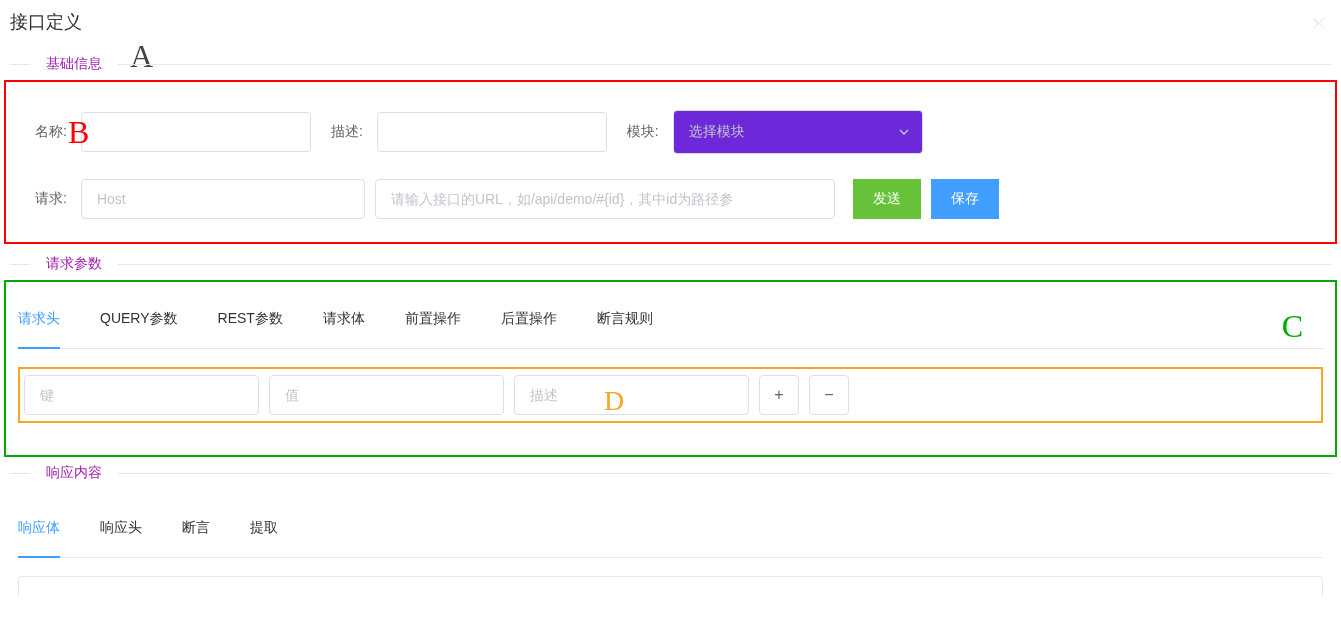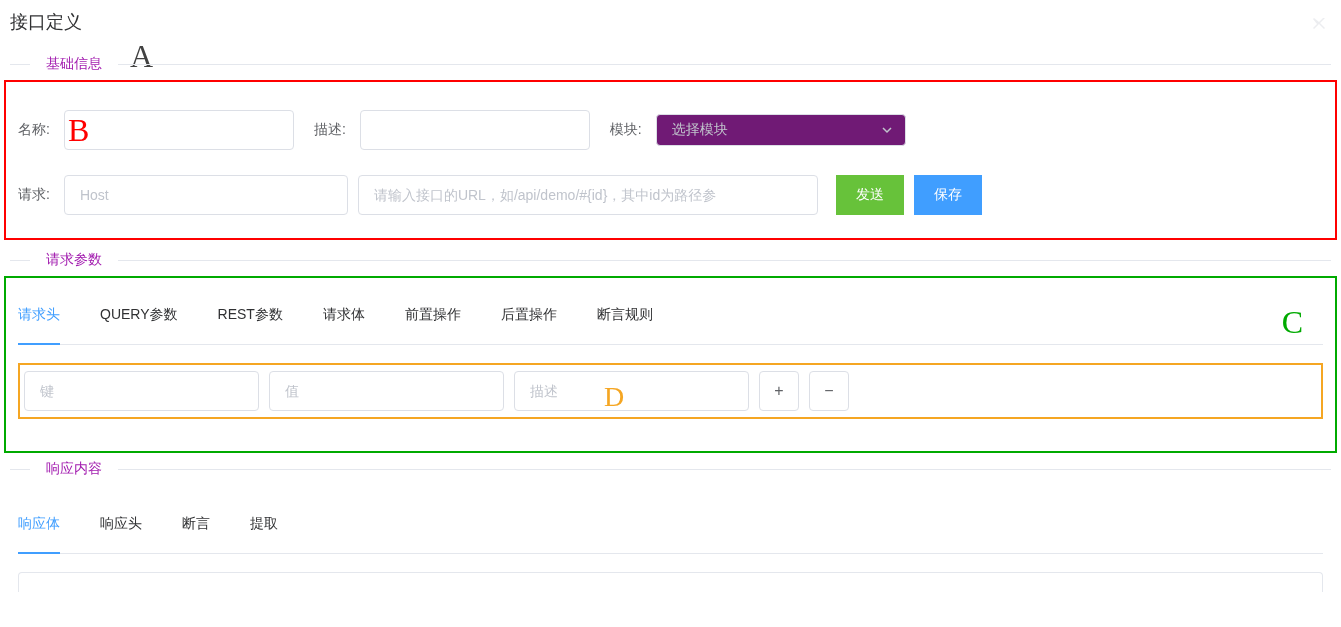--- a/index.html
+++ b/index.html
@@ -78,47 +78,48 @@
       gap: 10px;
     }
     .form-row:last-child {
       margin-bottom: 0;
     }
     .form-label {
       font-size: 14px;
       color: #606266;
       white-space: nowrap;
       margin-right: 4px;
+      margin-left: 17px;
     }
     .text-input {
       height: 40px;
       border: 1px solid #dcdfe6;
       border-radius: 4px;
       padding: 0 15px;
       font-size: 14px;
       color: #606266;
       outline: none;
       font-family: inherit;
     }
     .text-input::placeholder {
       color: #c0c4cc;
     }
     .select-control {
       position: relative;
       display: flex;
       align-items: center;
       justify-content: space-between;
-      height: 32px;
+      height: 44px;
       border: 1px solid #dcdfe6;
       border-radius: 4px;
       padding: 0 30px 0 15px;
       font-size: 14px;
       color: #c0c4cc;
       cursor: pointer;
-      background: #701a75;
+      background: #6d28d9;
     }
     .select-control .chevron {
       position: absolute;
       right: 10px;
       top: 50%;
       transform: translateY(-50%);
       width: 14px;
       height: 14px;
       color: #c0c4cc;
     }

